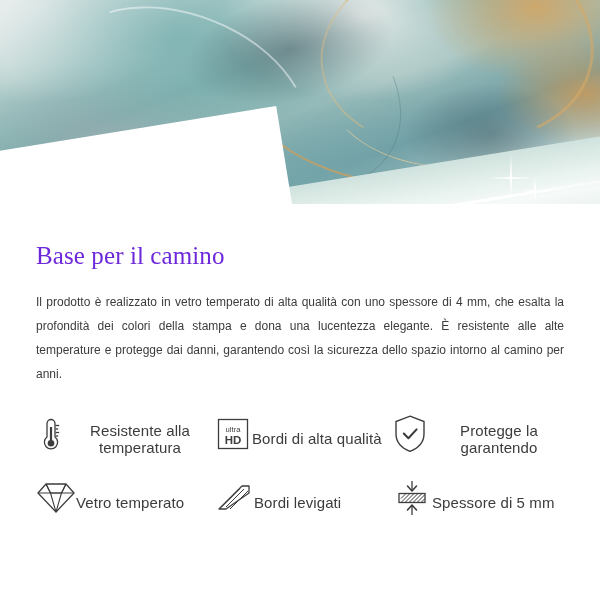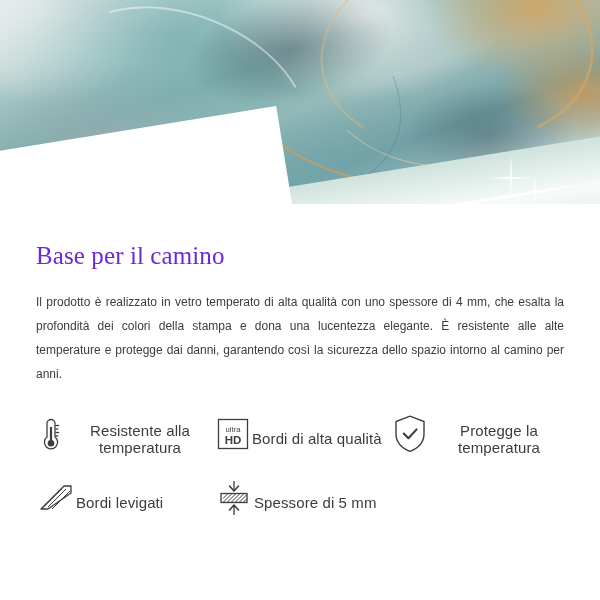--- a/index.html
+++ b/index.html
@@ -275,23 +275,35 @@
         <div class="feature-label">Bordi di alta qualità</div>
       </div>
 
       <div class="feature">
         <div class="feature-icon">
           <svg width="36" height="42" viewBox="0 0 36 42">
             <path d="M18 3.2 L32 8.6 v12.2 c0 9.2 -6.4 14.6 -14 17.6 -7.6 -3 -14 -8.4 -14 -17.6 V8.6 z" fill="none" stroke="#3d3d3d" stroke-width="1.4"></path>
             <path d="M11.8 20.6 l4.6 4.6 8.2 -8.8" fill="none" stroke="#3d3d3d" stroke-width="2.1" stroke-linecap="round" stroke-linejoin="round"></path>
           </svg>
         </div>
-        <div class="feature-label">Protegge la temperatura</div>
-      </div>
-
+        <div class="feature-label">Protegge la garantendo</div>
+      </div>
+
+      <div class="feature">
+        <div class="feature-icon">
+          <svg width="40" height="34" viewBox="0 0 40 34">
+            <path d="M10 3 H30 L38 12 L20 31 L2 12 Z" fill="none" stroke="#3d3d3d" stroke-width="1.3" stroke-linejoin="round"></path>
+            <path d="M2 12 H38" stroke="#3d3d3d" stroke-width="1.1"></path>
+            <path d="M10 3 L14.5 12 L20 31" fill="none" stroke="#3d3d3d" stroke-width="1.1"></path>
+            <path d="M30 3 L25.5 12 L20 31" fill="none" stroke="#3d3d3d" stroke-width="1.1"></path>
+            <path d="M10 3 L14.5 12 H25.5 L30 3" fill="none" stroke="#3d3d3d" stroke-width="1.1"></path>
+          </svg>
+        </div>
+        <div class="feature-label">Vetro temperato</div>
+      </div>
 
       <div class="feature">
         <div class="feature-icon">
           <svg width="40" height="34" viewBox="0 0 40 34">
             <path d="M5 28 L28 5 L35 5 L35 12 L12 28 Z" fill="none" stroke="#3d3d3d" stroke-width="1.3" stroke-linejoin="round"></path>
             <path d="M12 26 L30 8" stroke="#3d3d3d" stroke-width="1"></path>
             <path d="M9 24 L27 6" stroke="#3d3d3d" stroke-width="1"></path>
             <path d="M16 28 L34 10" stroke="#3d3d3d" stroke-width="1"></path>
             <path d="M7 26.5 L25.5 8" stroke="#3d3d3d" stroke-width="1"></path>
           </svg>

